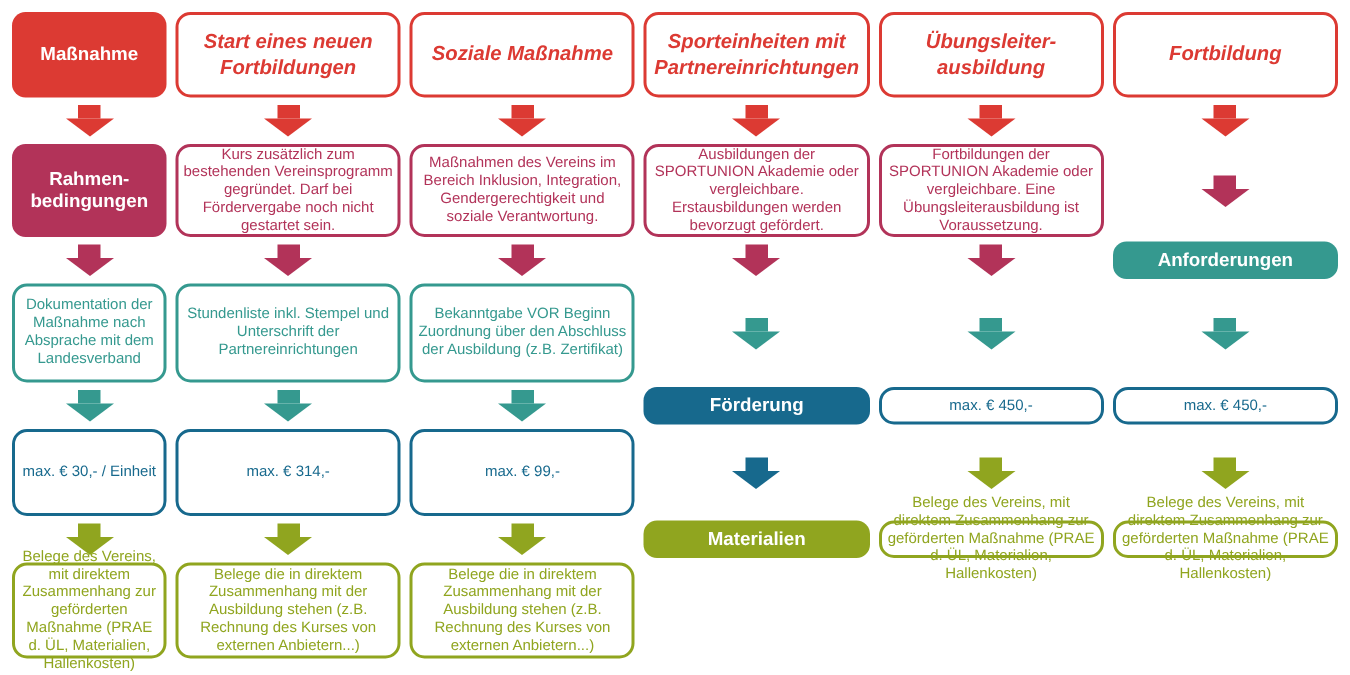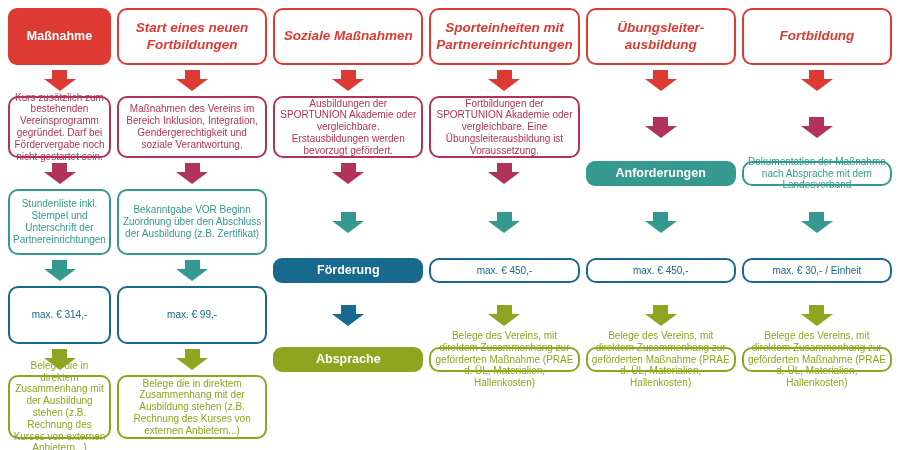--- a/index.html
+++ b/index.html
@@ -75,21 +75,21 @@
 
 <div class="grid">
 
   <div class="cell">
       <div class="label-box" style="--c: #dc3a33;"><span>Maßnahme</span></div>
     </div>
   <div class="cell">
       <div class="content-box header-box" style="--c: #dc3a33;"><span>Start eines neuen Fortbildungen</span></div>
     </div>
   <div class="cell">
-      <div class="content-box header-box" style="--c: #dc3a33;"><span>Soziale Maßnahmen</span></div>
+      <div class="content-box header-box" style="--c: #dc3a33;"><span>Soziale Maßnahme</span></div>
     </div>
   <div class="cell">
       <div class="content-box header-box" style="--c: #dc3a33;"><span>Sporteinheiten mit Partnereinrichtungen</span></div>
     </div>
   <div class="cell">
       <div class="content-box header-box" style="--c: #dc3a33;"><span>Übungsleiter-
 ausbildung</span></div>
     </div>
   <div class="cell">
       <div class="content-box header-box" style="--c: #dc3a33;"><span>Fortbildung</span></div>
@@ -126,20 +126,24 @@
       </div>
     </div>
   <div class="cell arrow-cell">
       <div class="arrow" style="--c: #dc3a33;">
         <div class="stem"></div>
         <div class="head"></div>
       </div>
     </div>
 
   <div class="cell">
+      <div class="label-box" style="--c: #b23359;"><span>Rahmen-
+bedingungen</span></div>
+    </div>
+  <div class="cell">
       <div class="content-box" style="--c: #b23359;">
         <span>Kurs zusätzlich zum bestehenden Vereinsprogramm gegründet. Darf bei Fördervergabe noch nicht gestartet sein.</span>
       </div>
     </div>
   <div class="cell">
       <div class="content-box" style="--c: #b23359;">
         <span>Maßnahmen des Vereins im Bereich Inklusion, Integration, Gendergerechtigkeit und soziale Verantwortung.</span>
       </div>
     </div>
   <div class="cell">
@@ -306,21 +310,21 @@
       </div>
     </div>
   <div class="cell arrow-cell">
       <div class="arrow" style="--c: #90a51f;">
         <div class="stem"></div>
         <div class="head"></div>
       </div>
     </div>
 
   <div class="cell">
-      <div class="label-box" style="--c: #90a51f;"><span>Absprache</span></div>
+      <div class="label-box" style="--c: #90a51f;"><span>Materialien</span></div>
     </div>
   <div class="cell">
       <div class="content-box" style="--c: #90a51f;">
         <span>Belege des Vereins, mit direktem Zusammenhang zur geförderten Maßnahme (PRAE d. ÜL, Materialien, Hallenkosten)</span>
       </div>
     </div>
   <div class="cell">
       <div class="content-box" style="--c: #90a51f;">
         <span>Belege des Vereins, mit direktem Zusammenhang zur geförderten Maßnahme (PRAE d. ÜL, Materialien, Hallenkosten)</span>
       </div>

